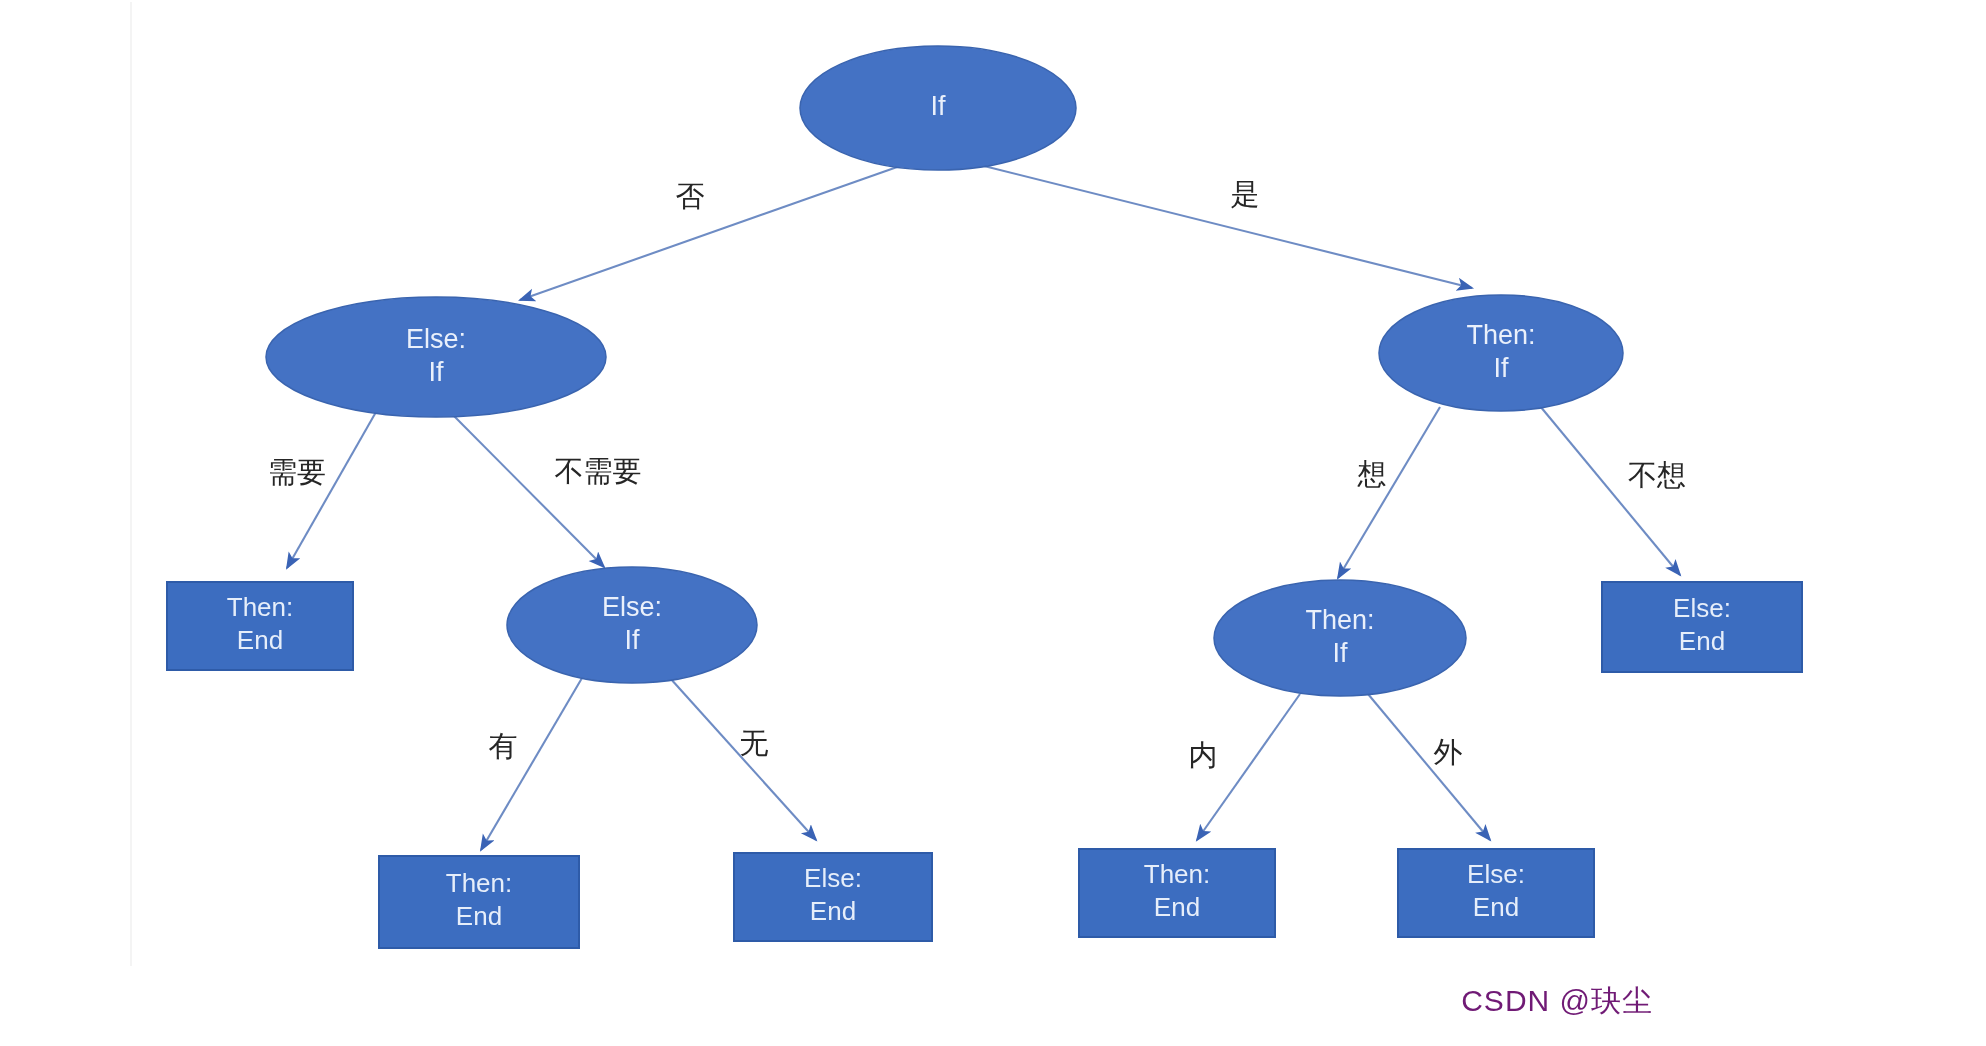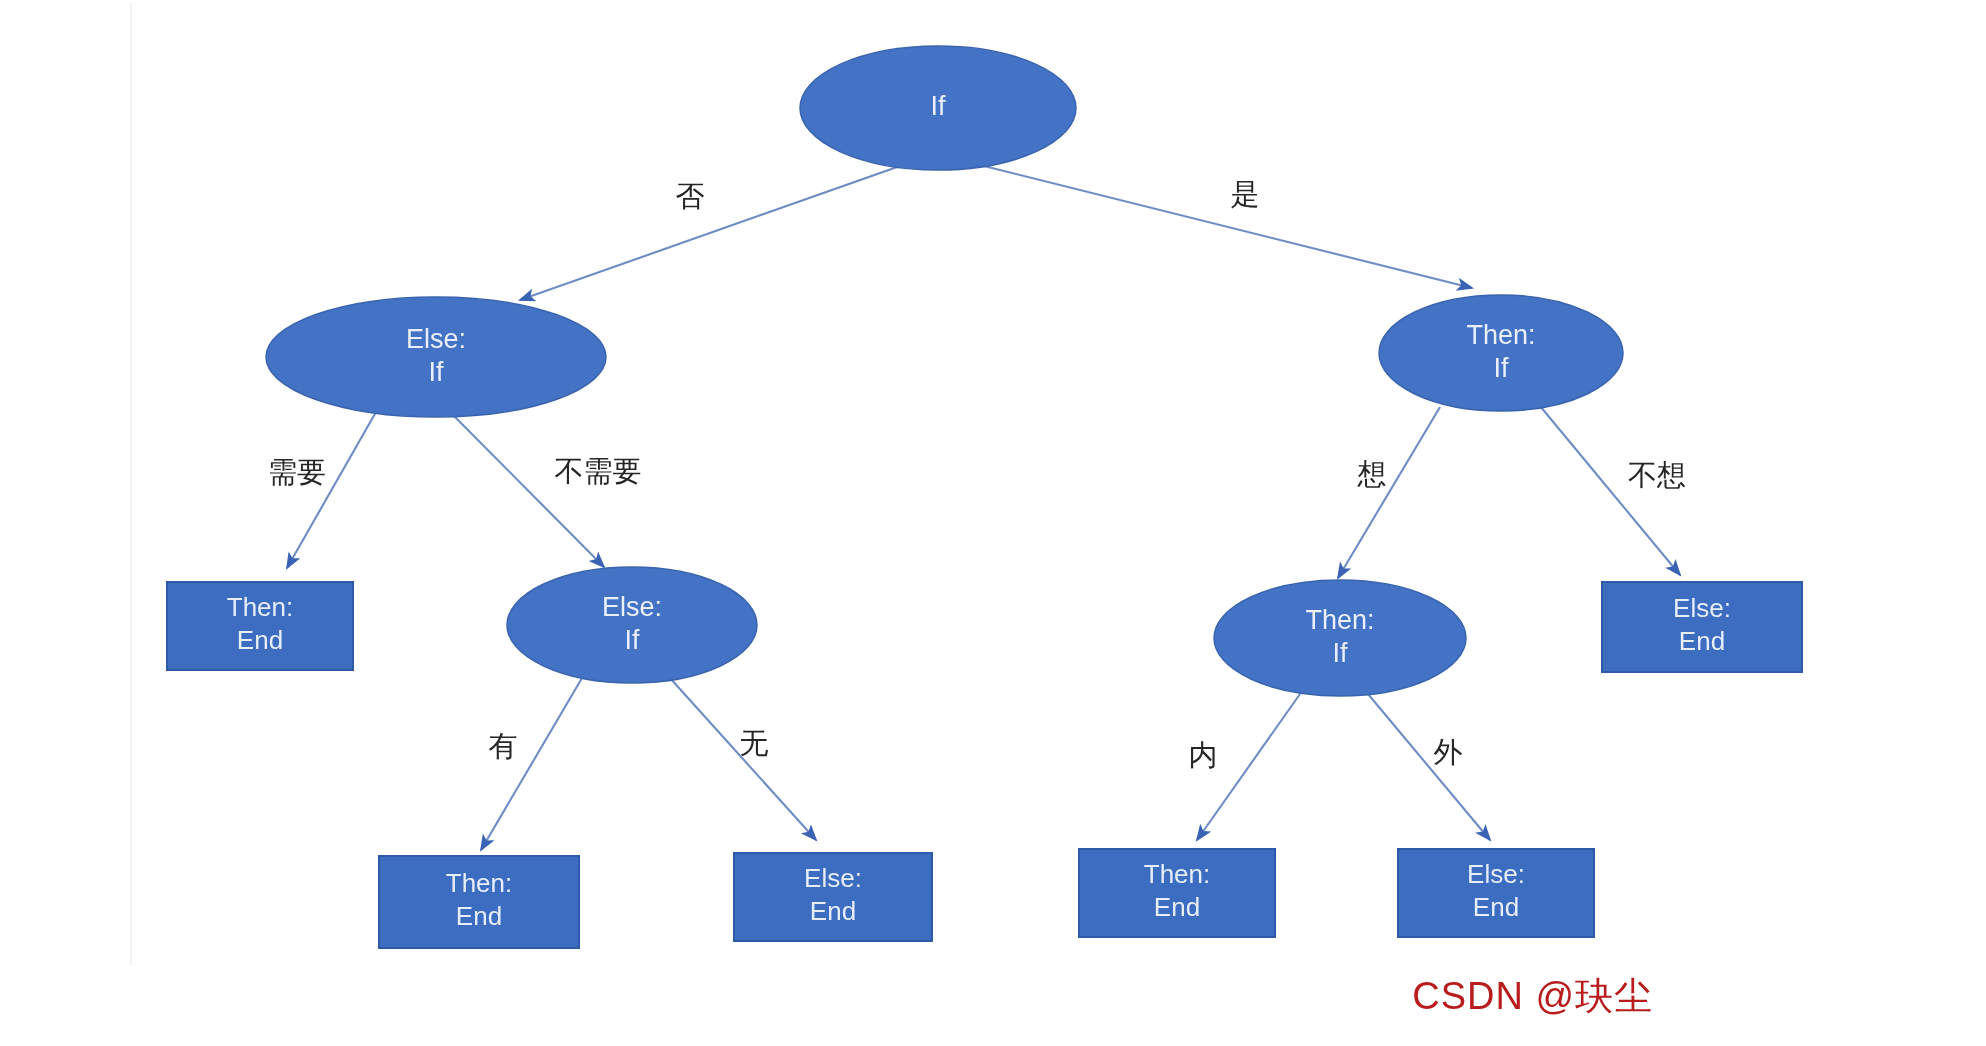--- a/index.html
+++ b/index.html
@@ -66,23 +66,23 @@
     dominant-baseline: middle;
   }
   .canvas-guide {
     stroke: #F4F4F4;
     stroke-width: 2;
   }
   .watermark {
     position: absolute;
     right: 22px;
     bottom: 24px;
-    color: #b91c1c;
-    font-family: "Liberation Sans", "DejaVu Sans", sans-serif;
-    font-size: 38px;
+    color: #701a75;
+    font-family: "Liberation Sans", "DejaVu Sans", sans-serif;
+    font-size: 30px;
     letter-spacing: 1px;
     user-select: none;
     white-space: nowrap;
   }
 </style>
 </head>
 <body>
 
 <div id="diagram-root">
 

